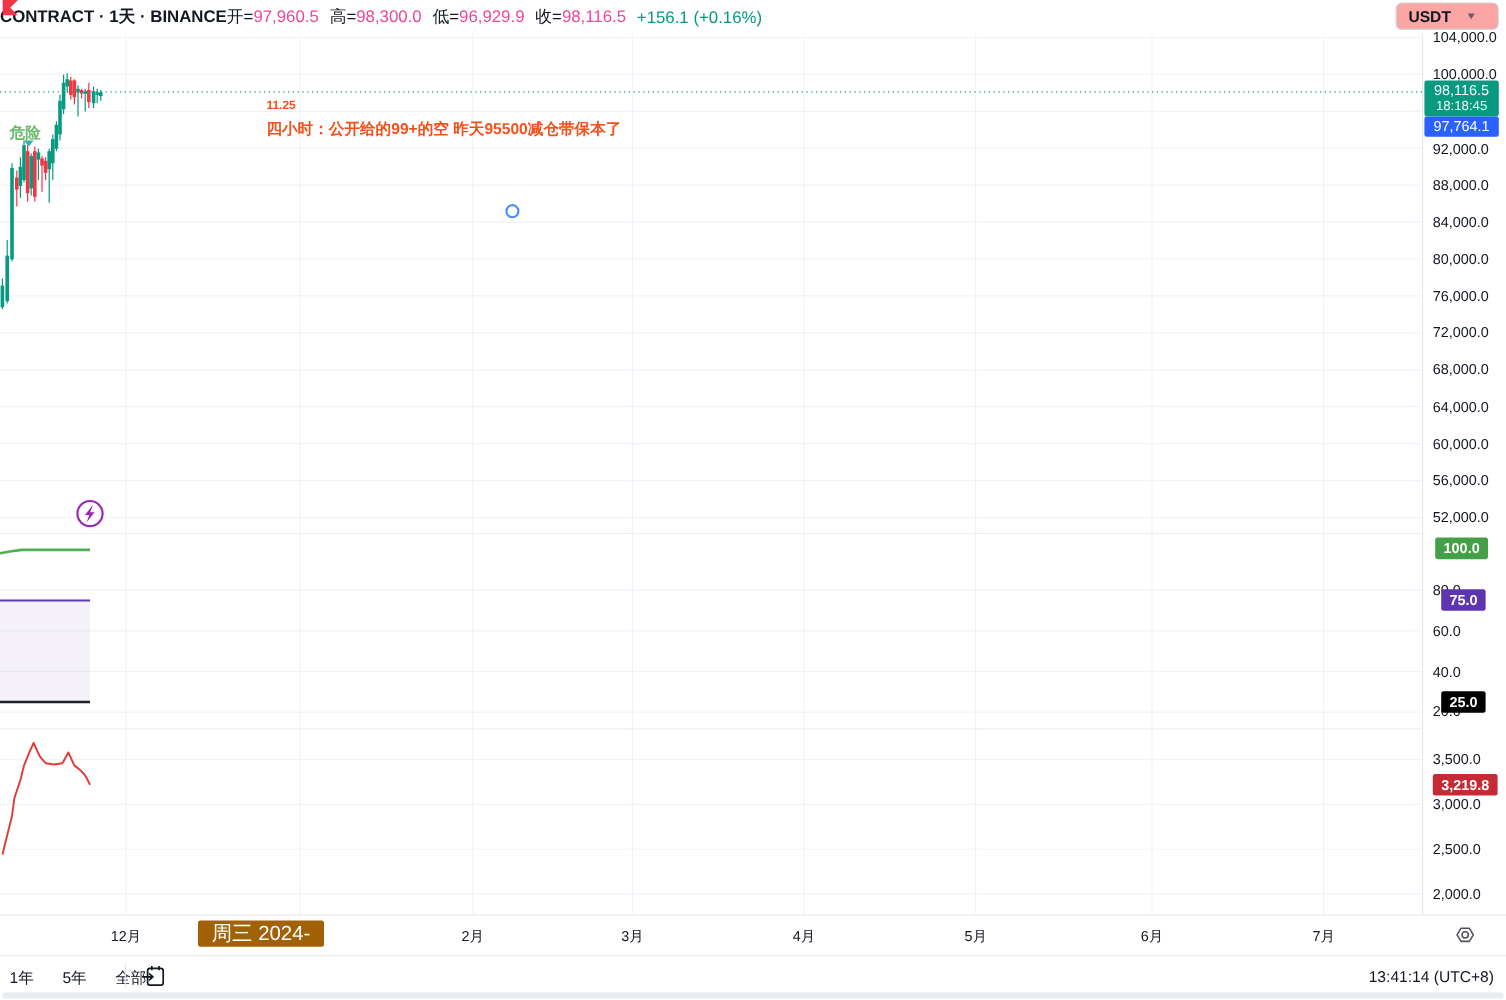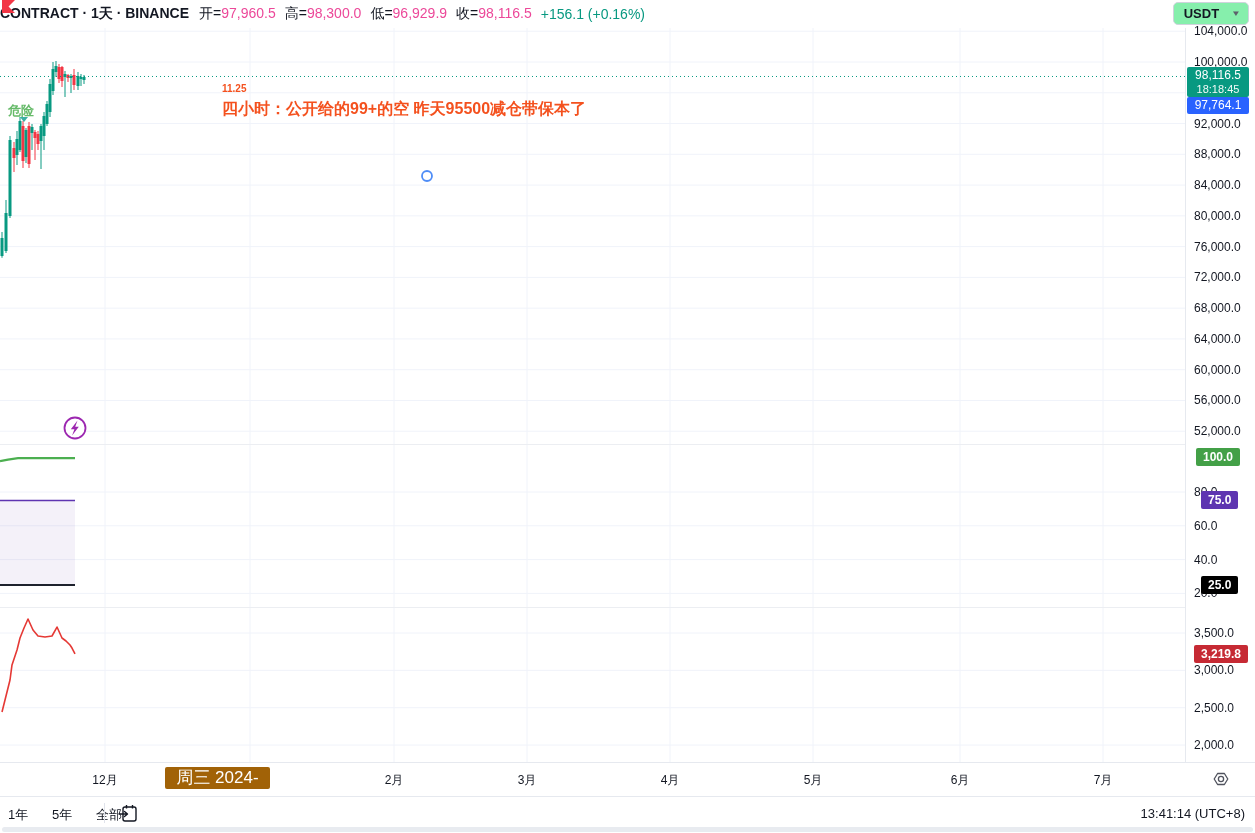--- a/index.html
+++ b/index.html
@@ -2,35 +2,35 @@
 <html><head>
 <meta charset="utf-8">
 <style>
   html,body{margin:0;padding:0;background:#fff;}
   #app{position:relative;width:1255px;height:833px;background:#fff;overflow:hidden;
        font-family:"Liberation Sans",sans-serif;color:#131722;}
   svg{position:absolute;left:0;top:0;}
   
   #header{position:absolute;left:0;top:0;width:1180px;height:28px;display:flex;align-items:center;
           background:rgba(255,255,255,.92);font-size:14px;white-space:nowrap;z-index:5;}
-  #symbol-title{font-weight:700;margin-right:10px;}
+  #symbol-title{font-weight:700;}
   #kline-ico{width:13px;height:13px;margin:0 10px 0 2px;flex:0 0 auto;}
   .ohlc-pair{margin-right:9px;}
   .ohlc-lbl{color:#131722;}
   .ohlc-val{color:#ec4899;}
   #price-change{color:#089981;}
   
-  #usdt-btn{position:absolute;right:6px;top:2px;height:23px;padding:0 7px 0 10px;display:flex;align-items:center;
-            background:#86efac;border:1px solid #cfd3dc;border-radius:5px;font-size:13px;font-weight:600;
+  #usdt-btn{position:absolute;right:6px;top:2px;height:23px;padding:0 17px 0 10px;display:flex;align-items:center;
+            background:#fca5a5;border:1px solid #cfd3dc;border-radius:5px;font-size:13px;font-weight:600;
             color:#131722;z-index:6;cursor:pointer;font-family:inherit;}
   #usdt-btn .chev{margin-left:12px;font-size:10px;color:#5d606b;transform:scaleY(.8);}
   
   .note{position:absolute;color:#f4511e;font-weight:700;z-index:4;white-space:nowrap;}
   #note-date{left:222px;top:83px;font-size:10px;}
-  #note-line1{left:222px;top:99px;font-size:16px;}
+  #note-line1{left:222px;top:99px;font-size:13px;}
   #note-line2{left:222px;top:136px;font-size:16px;}
   #danger-label{position:absolute;left:8px;top:102px;font-size:13px;color:#4caf50;font-weight:700;z-index:4;opacity:.85;}
   #danger-marker{position:absolute;left:20px;top:117px;width:0;height:0;z-index:4;
       border-left:4px solid transparent;border-right:4px solid transparent;border-top:5px solid #26a69a;opacity:.9;}
   
   #price-axis{position:absolute;left:1185px;top:28px;width:70px;height:734px;background:#fff;
               border-left:1px solid #e6e9ef;z-index:3;font-size:12px;}
   .ptick{position:absolute;left:8px;transform:translateY(-50%);white-space:nowrap;color:#131722;}
   .badge{position:absolute;color:#fff;border-radius:2px;white-space:nowrap;z-index:2;}
   #badge-last{left:1px;top:39px;width:62px;height:29px;background:#089981;text-align:center;font-size:12px;line-height:14px;padding-top:1px;}

